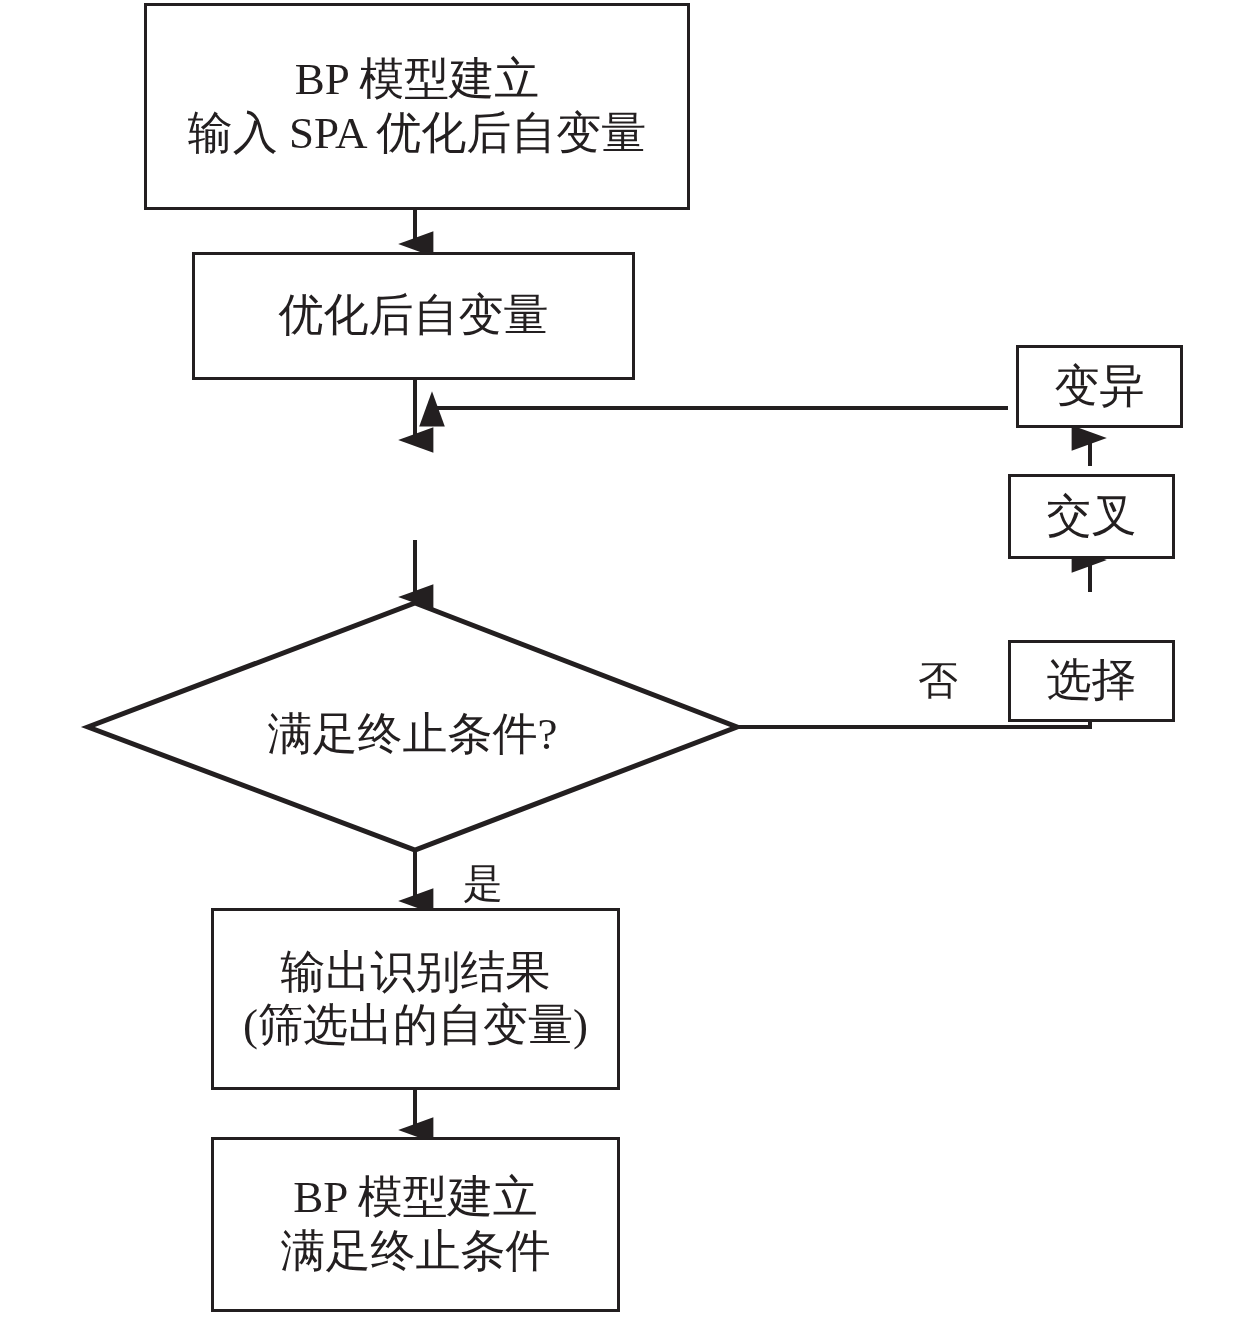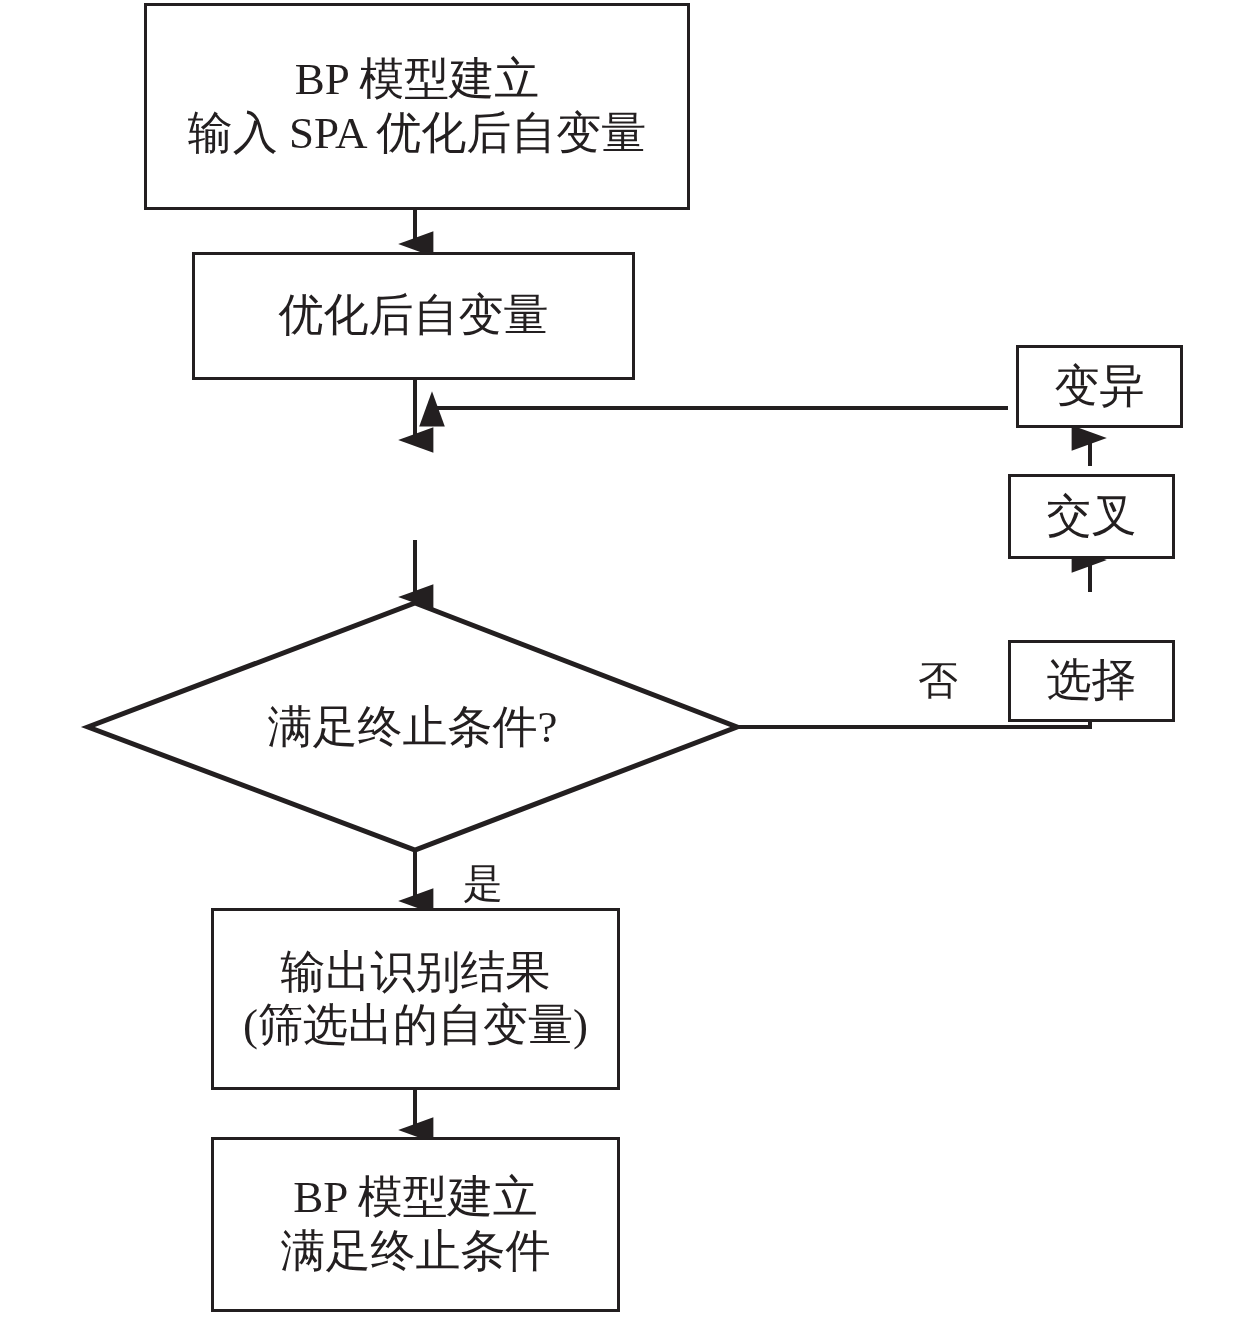--- a/index.html
+++ b/index.html
@@ -35,21 +35,21 @@
     line-height: 1.18;
     text-align: center;
     white-space: nowrap;
   }
   .node-line {
     display: block;
   }
   .diamond-label {
     position: absolute;
     display: flex;
-    align-items: center;
+    align-items: flex-end;
     justify-content: center;
     color: #231f20;
     white-space: nowrap;
     pointer-events: none;
   }
   .edge-label {
     position: absolute;
     color: #231f20;
     white-space: nowrap;
   }

